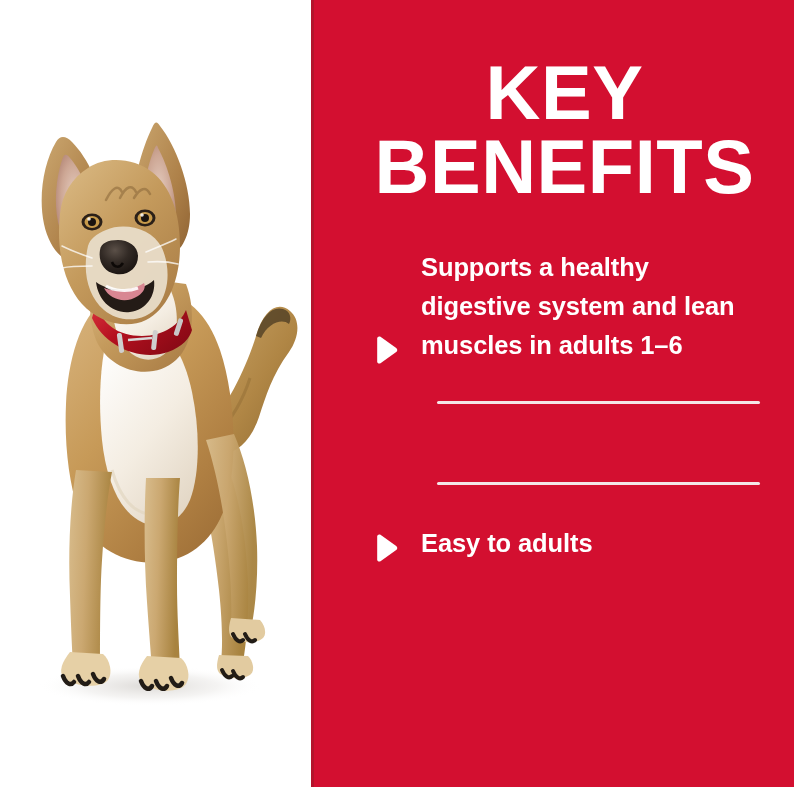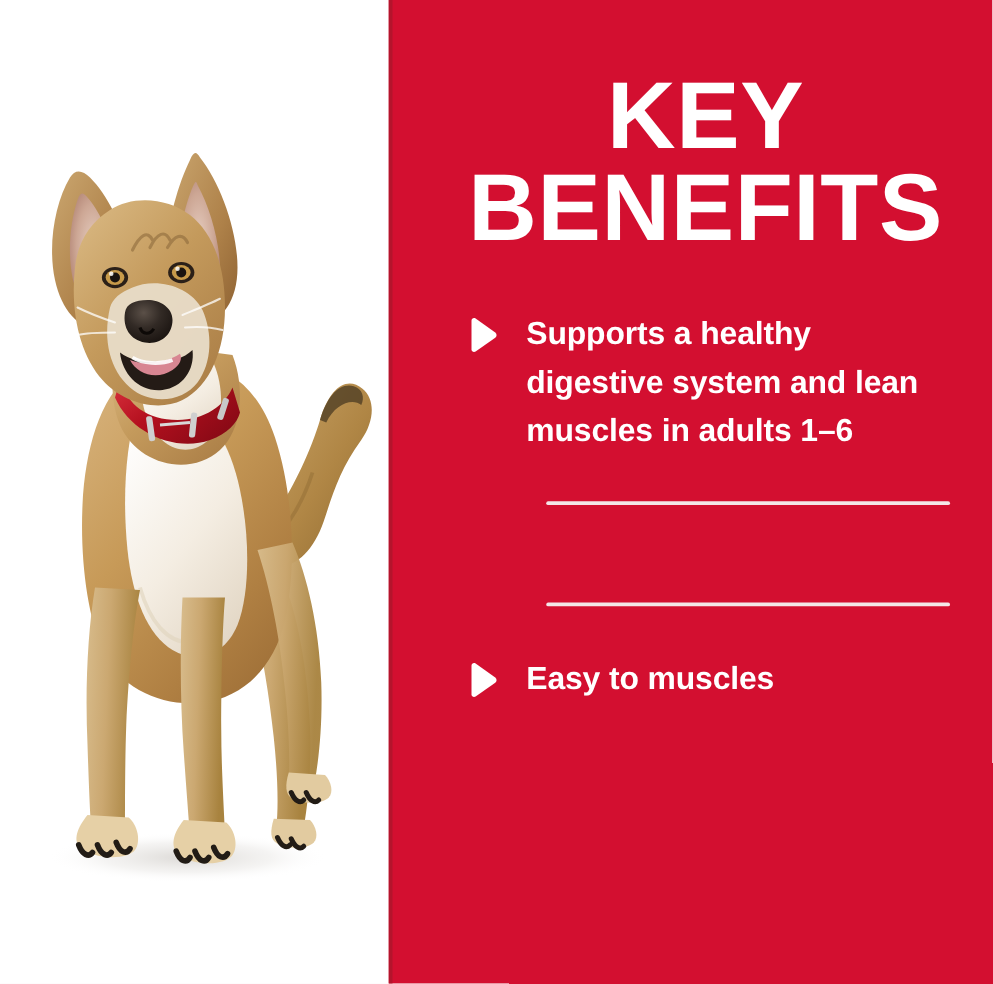--- a/index.html
+++ b/index.html
@@ -74,21 +74,21 @@
   .benefit-list {
     position: absolute;
     left: 0;
     top: 248px;
     width: 483px;
   }
 
   .benefit-row {
     position: relative;
     display: flex;
-    align-items: flex-start;
+    align-items: flex-end;
     padding-left: 62px;
     padding-right: 34px;
   }
 
   .bullet-marker {
     flex: 0 0 auto;
     width: 26px;
     height: 29px;
     margin-top: 6px;
     margin-right: 22px;
@@ -317,18 +317,18 @@
       <div class="sp-c"></div>
       <div class="divider"></div>
       <div class="sp-d"></div>
 
       <div class="benefit-row">
         <span class="bullet-marker">
           <svg width="26" height="29" viewBox="0 0 26 29" xmlns="http://www.w3.org/2000/svg">
             <path d="M4.2 2.6 C4.2 0.8 6.0 -0.2 7.5 0.8 L23.2 11.9 C24.6 12.9 24.6 15.1 23.2 16.1 L7.5 27.2 C6.0 28.2 4.2 27.2 4.2 25.4 Z" fill="#FFFFFF"></path>
           </svg>
         </span>
-        <span class="benefit-text">Easy to muscles</span>
+        <span class="benefit-text">Easy to adults</span>
       </div>
 
     </div>
   </div>
 </div>
 
 </body></html>

